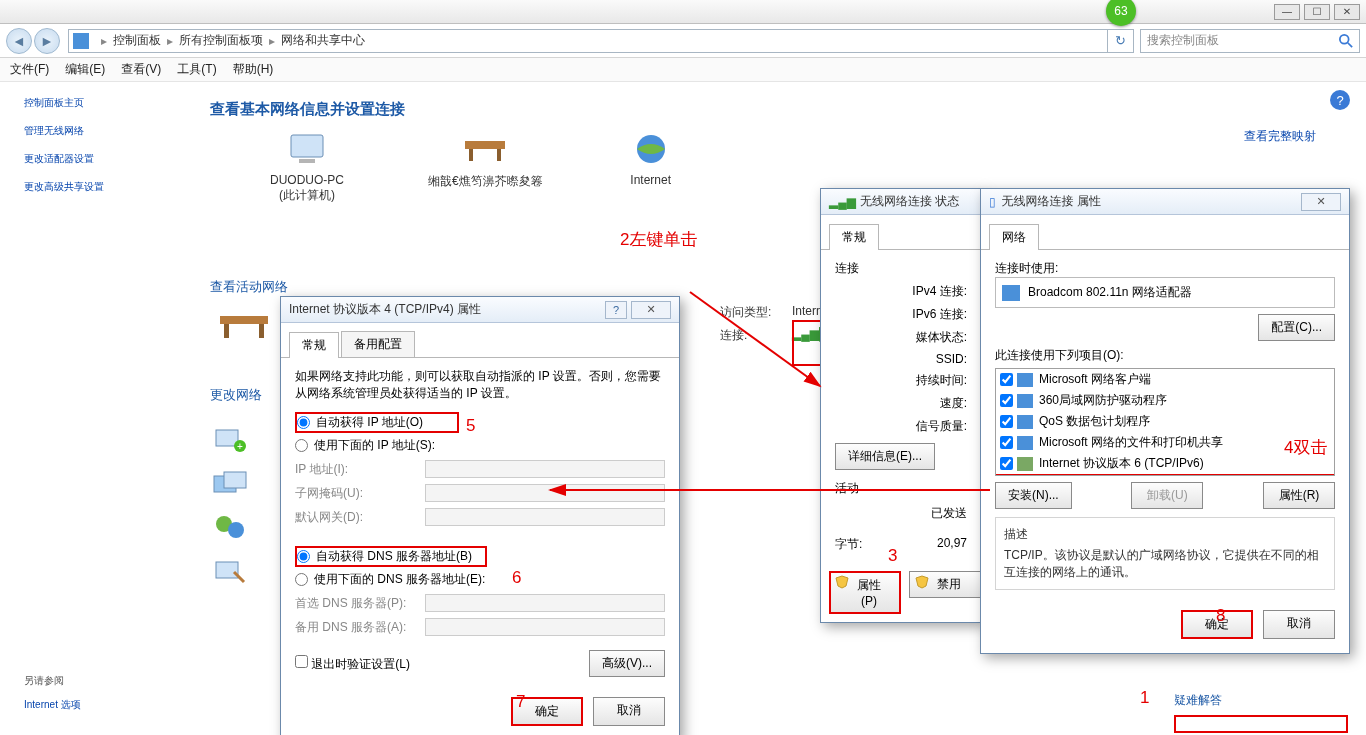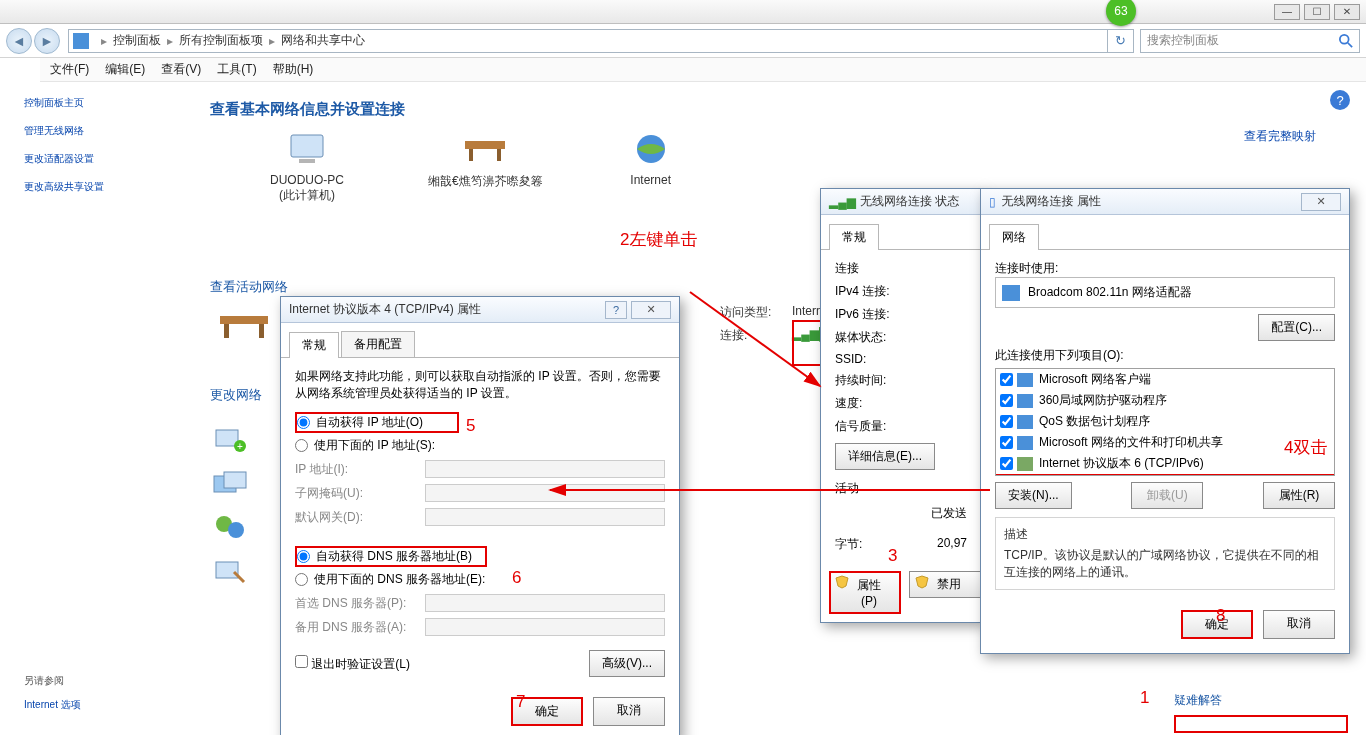--- a/index.html
+++ b/index.html
@@ -14,21 +14,21 @@
 .navbar { height:34px; display:flex; align-items:center; border-bottom:1px solid #d4d4d4; padding:0 6px; }
 .navback { width:26px; height:26px; border-radius:50%; background:radial-gradient(#eaf3fb,#c7dbef); border:1px solid #9fb9d0; margin-right:2px; display:flex; align-items:center; justify-content:center; color:#5a7da0; font-size:14px; }
 .addr { flex:1; height:24px; border:1px solid #a8b6c3; margin-left:6px; display:flex; align-items:center; padding:0 4px; font-size:12px; color:#333; background:#fff; }
 .addr .ico { width:16px; height:16px; background:#4a90d9; margin-right:6px; display:inline-block; }
 .addr .sep { margin:0 6px; color:#888; }
 .addr-refresh { width:26px; height:24px; border:1px solid #a8b6c3; border-left:none; display:flex; align-items:center; justify-content:center; color:#4a7db5; font-size:13px; }
 .search { width:220px; height:24px; border:1px solid #a8b6c3; margin-left:6px; display:flex; align-items:center; padding:0 6px; font-size:12px; color:#888; }
 .search svg { margin-left:auto; }
 
 
-.menubar { height:24px; display:flex; align-items:center; padding:0 10px; font-size:12px; color:#222; border-bottom:1px solid #e5e5e5; background:#fafafa;margin-left:40px; }
+.menubar { height:24px; display:flex; align-items:center; padding:0 10px; font-size:12px; color:#222; border-bottom:1px solid #e5e5e5; background:#fafafa; }
 .menubar span { margin-right:16px; }
 
 
 .body { display:flex; height:calc(100% - 82px); }
 .sidebar { width:200px; padding:14px 0 0 24px; font-size:10px; }
 .sidebar a { color:#0645ad; text-decoration:none; display:block; margin-bottom:14px; }
 .sidebar .section2 { margin-top:480px; color:#555; }
 .main { flex:1; padding:18px 30px 0 10px; font-size:12px; color:#333; position:relative; }
 .main h2 { font-size:15px; color:#1e5aa6; font-weight:bold; margin-bottom:12px; }
 .main .heading2 { font-size:13px; color:#1e5aa6; position:absolute; left:10px; top:196px; }
@@ -67,21 +67,21 @@
 .btn.disabled { color:#999; }
 .radio-row { display:flex; align-items:center; margin:4px 0; }
 .radio-row input { margin-right:6px; }
 .field-row { display:flex; align-items:center; margin:6px 0; }
 .field-row .flbl { width:130px; color:#888; }
 .field-row .fval { flex:1; height:18px; border:1px solid #ccc; background:#f4f4f4; }
 .dlg-foot { padding:10px 14px 14px; display:flex; justify-content:flex-end; gap:10px; }
 
 
 #dlg-status { left:820px; top:188px; width:162px; }
-#dlg-status .dlg-body .kv { margin:6px 0; }
+#dlg-status .dlg-body .kv { margin:6px 0;text-align:right; }
 #dlg-status .detailbtn-row { margin-top:8px; }
 #dlg-status .act { margin-top:10px; }
 #dlg-status .foot2 { padding:8px; display:flex; gap:8px; }
 
 
 #dlg-props { left:980px; top:188px; width:370px; }
 .adapter-box { border:1px solid #bbb; padding:6px; display:flex; align-items:center; margin-bottom:6px; background:#fff; }
 .adapter-box .ai { width:18px; height:16px; background:#4a90d9; margin-right:8px; display:inline-block; }
 .cfgbtn-row { text-align:right; margin-top:2px; }
 .comp-list { border:1px solid #a0a0a0; height:108px; overflow:auto; background:#fff; margin-top:4px; }

